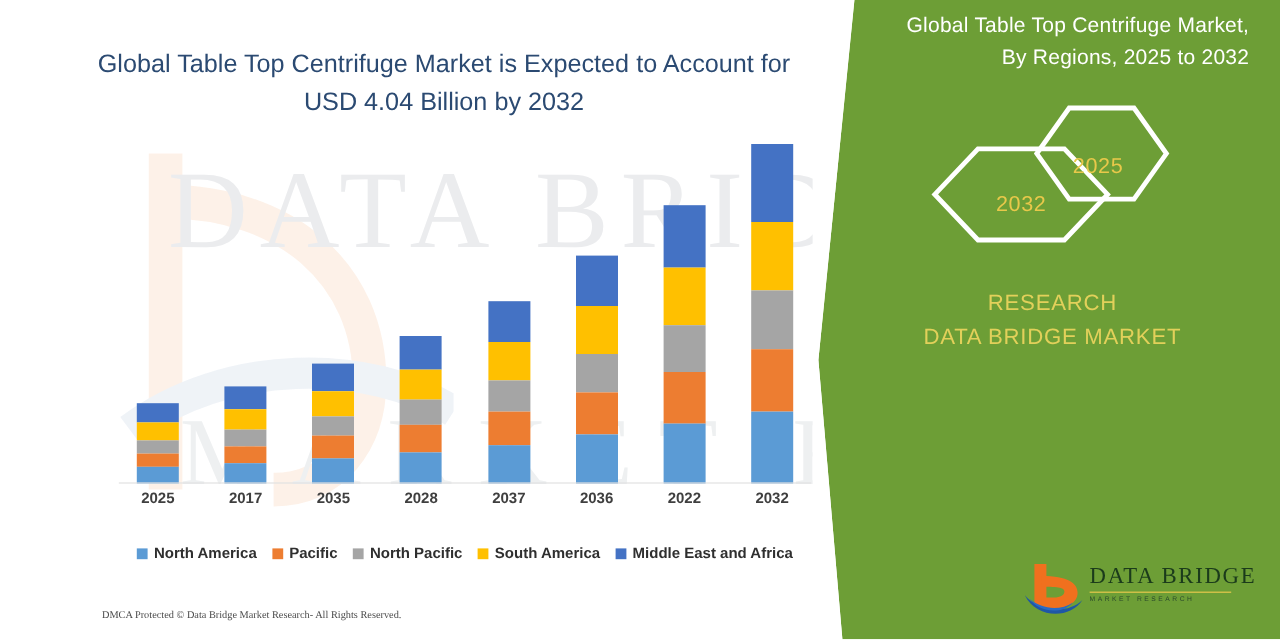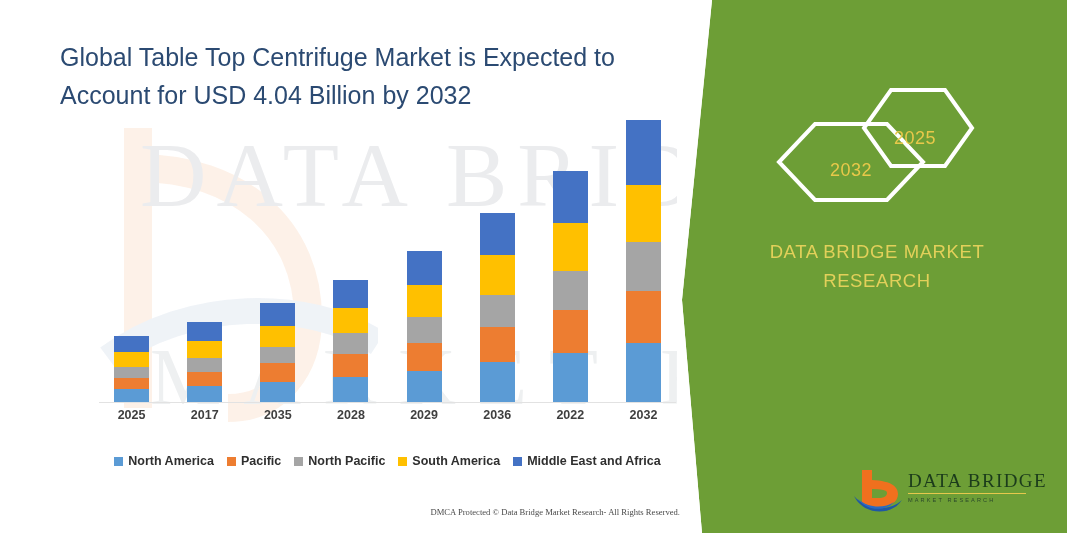--- a/index.html
+++ b/index.html
@@ -53,22 +53,22 @@
     letter-spacing:1.4px;white-space:nowrap;
   }
   .logo-sub{
     font-size:5.6px;color:#2b4a2b;letter-spacing:2.1px;white-space:nowrap;
     margin-top:3px;
   }
   .logo-rule{height:1px;background:#e6c84c;width:118px;margin-top:1px;}
 
   
   .headline{
-    position:absolute;left:60px;top:38px;width:620px;
-    color:#2b4a72;font-size:25px;line-height:1.52;z-index:5;
+    position:absolute;left:60px;top:38px;width:620px;text-align:center;
+    color:#2b4a72;font-size:21px;line-height:1.52;z-index:5;
   }
 
   
   .chart{position:absolute;left:95px;top:120px;width:585px;height:305px;z-index:5;}
   .axis-line{position:absolute;left:4px;right:4px;bottom:22px;height:1px;background:#e2e2e2;z-index:6;}
   .bars{position:absolute;left:0;right:0;top:0;bottom:22px;display:flex;
         align-items:flex-end;justify-content:space-around;}
   .bar-col{width:71px;display:flex;flex-direction:column;align-items:center;height:100%;
            justify-content:flex-end;}
   .bar{width:35px;display:flex;flex-direction:column;}
@@ -84,21 +84,21 @@
     position:absolute;left:95px;top:454px;width:585px;z-index:5;
     display:flex;justify-content:center;align-items:center;gap:13px;
   }
   .lg-item{display:flex;align-items:center;gap:5px;}
   .lg-swatch{width:9px;height:9px;display:inline-block;}
   .lg-text{font-size:12.5px;color:#2f2f2f;font-weight:bold;white-space:nowrap;}
 
   
   .footer{
     position:absolute;left:85px;top:507px;width:595px;z-index:5;
-    display:flex;justify-content:flex-end;align-items:center;
+    display:flex;justify-content:flex-start;align-items:center;
     font-family:"Liberation Serif", serif;font-size:8.6px;color:#4a4a4a;
   }
 </style>
 </head>
 <body>
 
 <div id="root">
 
   <div class="wm-layer">
     <svg class="wm-logo" viewBox="0 0 300 320">
@@ -185,21 +185,21 @@
             <div class="seg" style="background: rgb(237, 125, 49); height: 52.0221px;"></div>
             <div class="seg" style="background: rgb(91, 155, 213); height: 60.3456px;"></div>
           </div>
         </div>
       </div>
     <div class="xlabels" id="xlabels">
         <div class="xlabel">2025</div>
         <div class="xlabel">2017</div>
         <div class="xlabel">2035</div>
         <div class="xlabel">2028</div>
-        <div class="xlabel">2029</div>
+        <div class="xlabel">2037</div>
         <div class="xlabel">2036</div>
         <div class="xlabel">2022</div>
         <div class="xlabel">2032</div>
       </div>
   </div>
 
   <div class="legend" id="legend">
       <div class="lg-item">
         <span class="lg-swatch" style="background: rgb(91, 155, 213);"></span>
         <span class="lg-text">North America</span>
@@ -227,33 +227,34 @@
   </div>
 
   <div class="green-panel">
     <svg width="390" height="533" viewBox="0 0 390 533">
       <path d="M35 0 L390 0 L390 533 L25 533 L5 300 L35 0 Z" fill="#6d9e36"></path>
       <path d="M35 0 L5 300 L25 533 L0 533 L0 0 Z" fill="#ffffff"></path>
     </svg>
   </div>
 
   <div class="green-panel" style="z-index:4;pointer-events:none;background:transparent;">
+    <div class="gp-title">Global Table Top Centrifuge Market, By Regions, 2025 to 2032</div>
 
     <div class="hexwrap">
       <svg width="390" height="533" viewBox="0 0 390 533">
         <polygon points="210,200 138,200 102,162 138,124 210,124 246,162" fill="none" stroke="#ffffff" stroke-width="4"></polygon>
         <polygon points="268,166 214,166 187,128 214,90 268,90 295,128" fill="none" stroke="#ffffff" stroke-width="4"></polygon>
       </svg>
       <div class="hex-label hex-2025">2025</div>
       <div class="hex-label hex-2032">2032</div>
     </div>
 
     <div class="dbmr">
+      <div>RESEARCH</div>
       <div>DATA BRIDGE MARKET</div>
-      <div>RESEARCH</div>
     </div>
 
     <div class="logo-block">
       <svg width="52" height="50" viewBox="0 0 52 50">
         <path d="M10 4 L10 40 L20 40 L20 4 Z" fill="#f0701e"></path>
         <path d="M16 14 C38 14 46 20 46 28 C46 36 38 41 26 41 L16 41 L16 32 L26 32 C32 32 35 30 35 27 C35 24 31 23 16 23 Z" fill="#f0701e"></path>
         <path d="M2 30 C14 44 38 46 50 34 C40 50 12 50 2 30 Z" fill="#1f57a6"></path>
         <path d="M6 33 C16 42 32 43 42 36 C34 46 14 45 6 33 Z" fill="#2a6ac4"></path>
       </svg>
       <div class="logo-txt">

